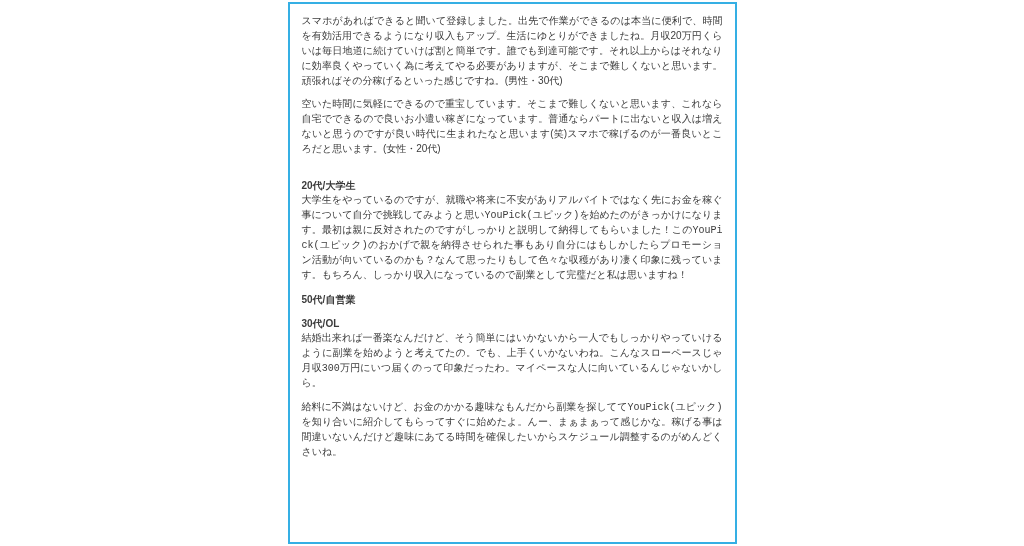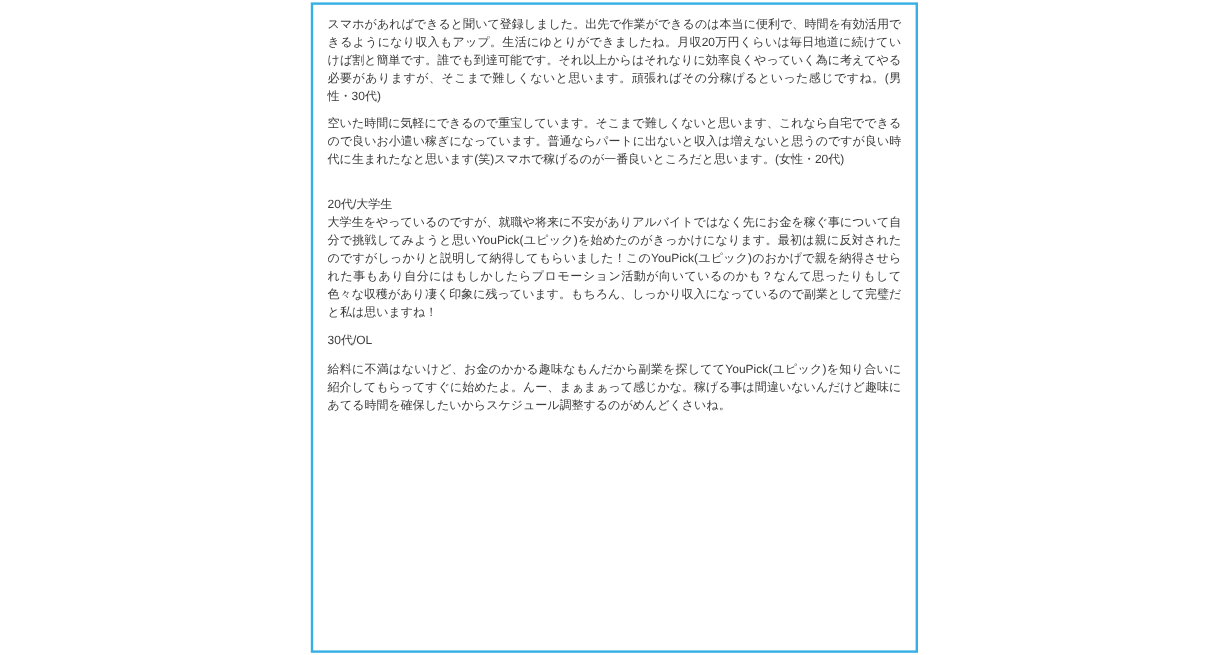--- a/index.html
+++ b/index.html
@@ -4,21 +4,21 @@
 <style>
   * { margin: 0; padding: 0; box-sizing: border-box; }
   html, body {
     width: 1024px;
     height: 546px;
     background: #ffffff;
     font-family: "Liberation Sans", "DejaVu Sans", sans-serif;
     overflow: hidden;
   }
   .testimonial-box {
-    width: 506px;
+    width: 449px;
     height: 542px;
     margin: 2px auto 0 auto;
     border: 2px solid #35afe4;
     background: #ffffff;
     padding: 9px 12px 10px 12px;
     overflow: hidden;
   }
   .review-paragraph {
     font-size: 10px;
     line-height: 15px;
@@ -30,50 +30,53 @@
   .profiles-block {
     margin-top: 22px;
   }
   .profile-section {
     margin-bottom: 9px;
   }
   .profile-label {
     font-size: 10px;
     line-height: 15px;
     color: #3b3b3b;
-    font-weight: normal;
+    font-weight: bold;
   }
   .profile-body {
     font-size: 10px;
     line-height: 15px;
     color: #3b3b3b;
     text-align: justify;
     word-break: break-all;
+    font-family: Liberation Mono, monospace;
   }
 </style>
 </head>
 <body>
 
 <div class="testimonial-box" style="border-color: rgb(53, 175, 228);">
 
   <p class="review-paragraph">スマホがあればできると聞いて登録しました。出先で作業ができるのは本当に便利で、時間を有効活用できるようになり収入もアップ。生活にゆとりができましたね。月収20万円くらいは毎日地道に続けていけば割と簡単です。誰でも到達可能です。それ以上からはそれなりに効率良くやっていく為に考えてやる必要がありますが、そこまで難しくないと思います。頑張ればその分稼げるといった感じですね。(男性・30代)</p>
   <p class="review-paragraph">空いた時間に気軽にできるので重宝しています。そこまで難しくないと思います、これなら自宅でできるので良いお小遣い稼ぎになっています。普通ならパートに出ないと収入は増えないと思うのですが良い時代に生まれたなと思います(笑)スマホで稼げるのが一番良いところだと思います。(女性・20代)</p>
 
   <div class="profiles-block">
 
     <div class="profile-section">
       <div class="profile-label">20代/大学生</div>
       <div class="profile-body">大学生をやっているのですが、就職や将来に不安がありアルバイトではなく先にお金を稼ぐ事について自分で挑戦してみようと思いYouPick(ユピック)を始めたのがきっかけになります。最初は親に反対されたのですがしっかりと説明して納得してもらいました！このYouPick(ユピック)のおかげで親を納得させられた事もあり自分にはもしかしたらプロモーション活動が向いているのかも？なんて思ったりもして色々な収穫があり凄く印象に残っています。もちろん、しっかり収入になっているので副業として完璧だと私は思いますね！</div>
     </div>
 
     <div class="profile-section">
+      <div class="profile-label">50代/自営業</div>
     </div>
 
     <div class="profile-section">
       <div class="profile-label">30代/OL</div>
+      <div class="profile-body">結婚出来れば一番楽なんだけど、そう簡単にはいかないから一人でもしっかりやっていけるように副業を始めようと考えてたの。でも、上手くいかないわね。こんなスローペースじゃ月収300万円にいつ届くのって印象だったわ。マイペースな人に向いているんじゃないかしら。</div>
     </div>
 
     <div class="profile-section">
       <div class="profile-body">給料に不満はないけど、お金のかかる趣味なもんだから副業を探しててYouPick(ユピック)を知り合いに紹介してもらってすぐに始めたよ。んー、まぁまぁって感じかな。稼げる事は間違いないんだけど趣味にあてる時間を確保したいからスケジュール調整するのがめんどくさいね。</div>
     </div>
 
   </div>
 </div>
 
 </body></html>

